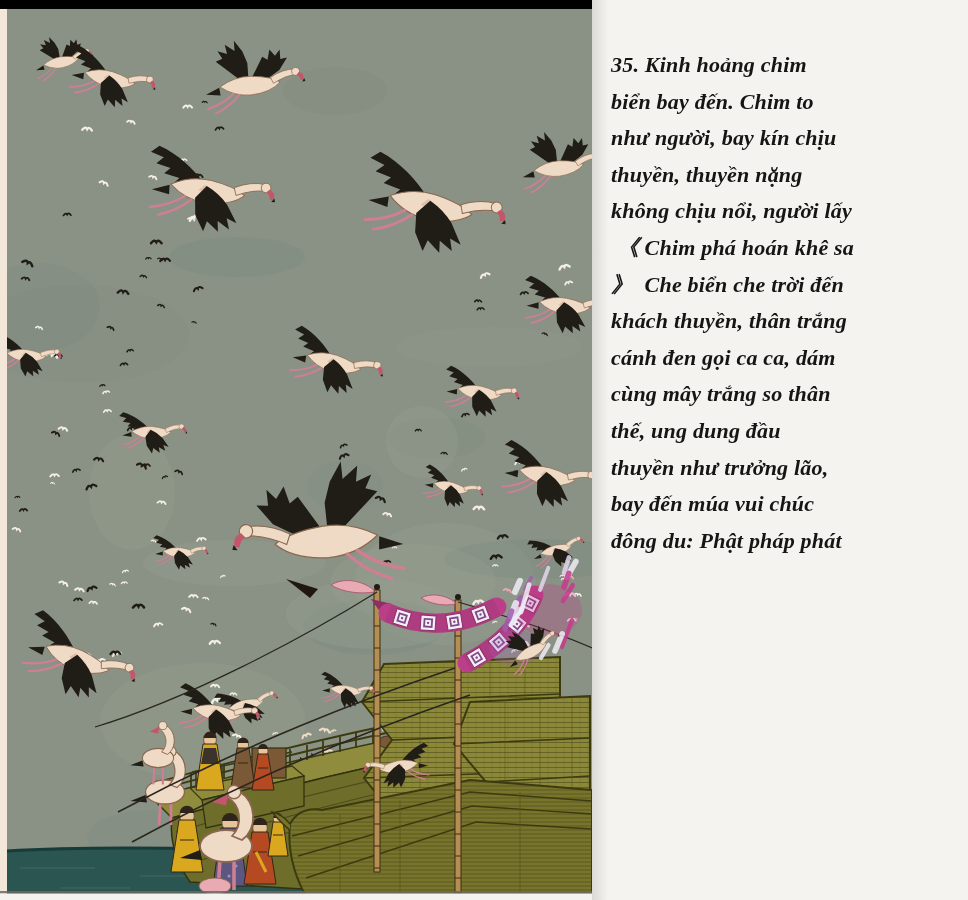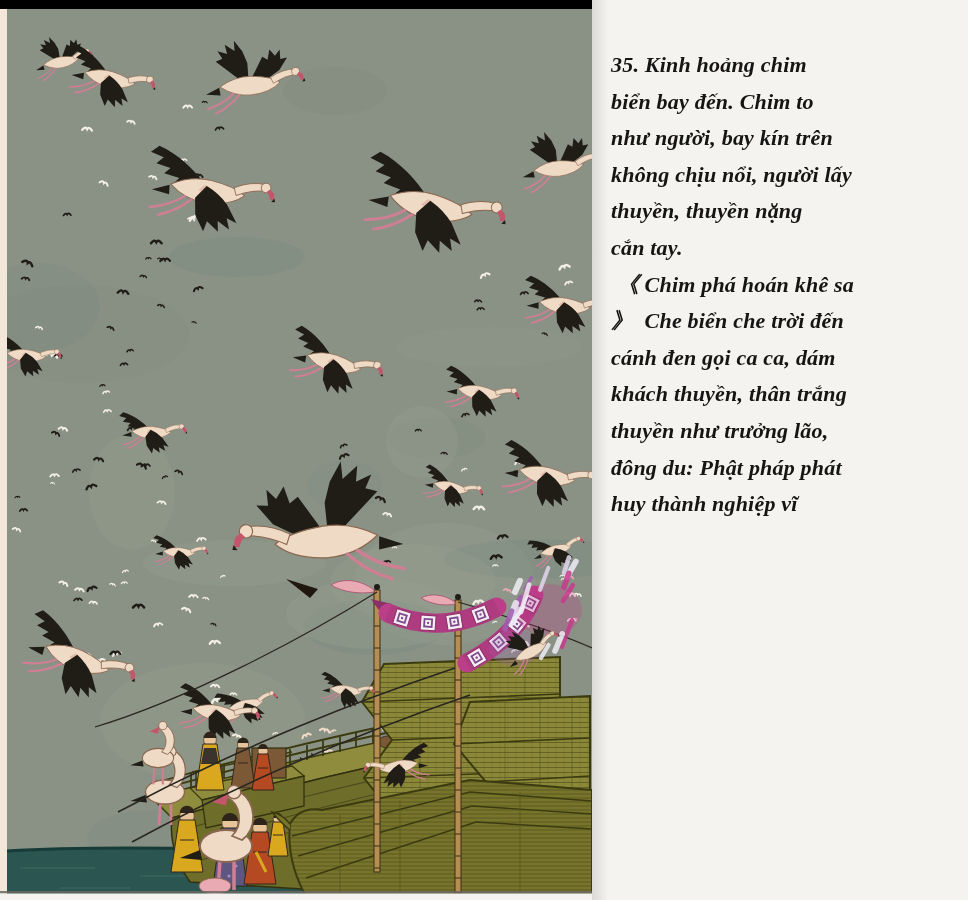--- a/index.html
+++ b/index.html
@@ -739,24 +739,25 @@
  <rect x="0" y="893.5" width="592" height="7" fill="#f4f3f0"></rect>
 </g>
     </svg>
 </div>
 <div class="edge"></div>
 
 <div class="story">
 
 <p class="story-line">35. Kinh hoảng chim</p>
     <p class="story-line">biển bay đến. Chim to</p>
-    <p class="story-line">như người, bay kín trên</p>
+    <p class="story-line">như người, bay kín chịu</p>
+    <p class="story-line">thuyền, thuyền nặng</p>
     <p class="story-line">không chịu nổi, người lấy</p>
-    <p class="story-line">thuyền, thuyền nặng</p>
-    <p class="story-line">cắn tay.</p>
     <p class="story-line"> 《 Chim phá hoán khê sa</p>
     <p class="story-line">》  Che biển che trời đến</p>
+    <p class="story-line">khách thuyền, thân trắng</p>
     <p class="story-line">cánh đen gọi ca ca, dám</p>
-    <p class="story-line">khách thuyền, thân trắng</p>
+    <p class="story-line">cùng mây trắng so thân</p>
+    <p class="story-line">thế, ung dung đầu</p>
     <p class="story-line">thuyền như trưởng lão,</p>
+    <p class="story-line">bay đến múa vui chúc</p>
     <p class="story-line">đông du: Phật pháp phát</p>
-    <p class="story-line">huy thành nghiệp vĩ</p>
   </div>
 
 </body></html>

